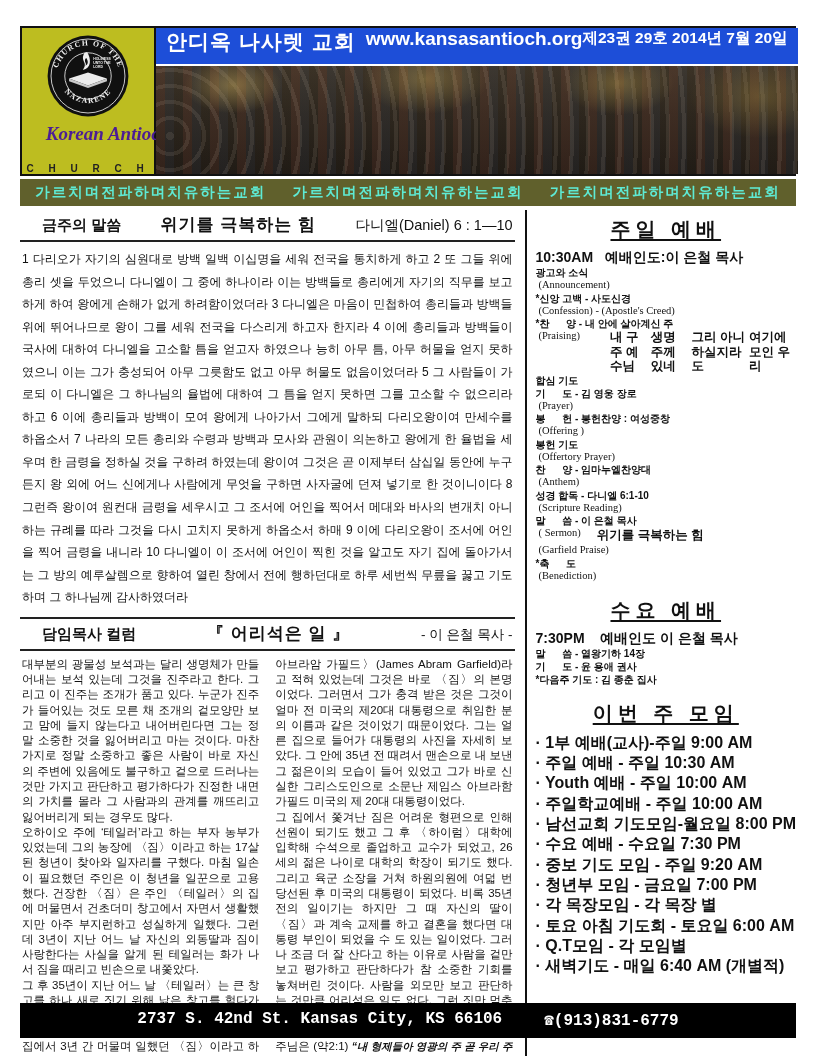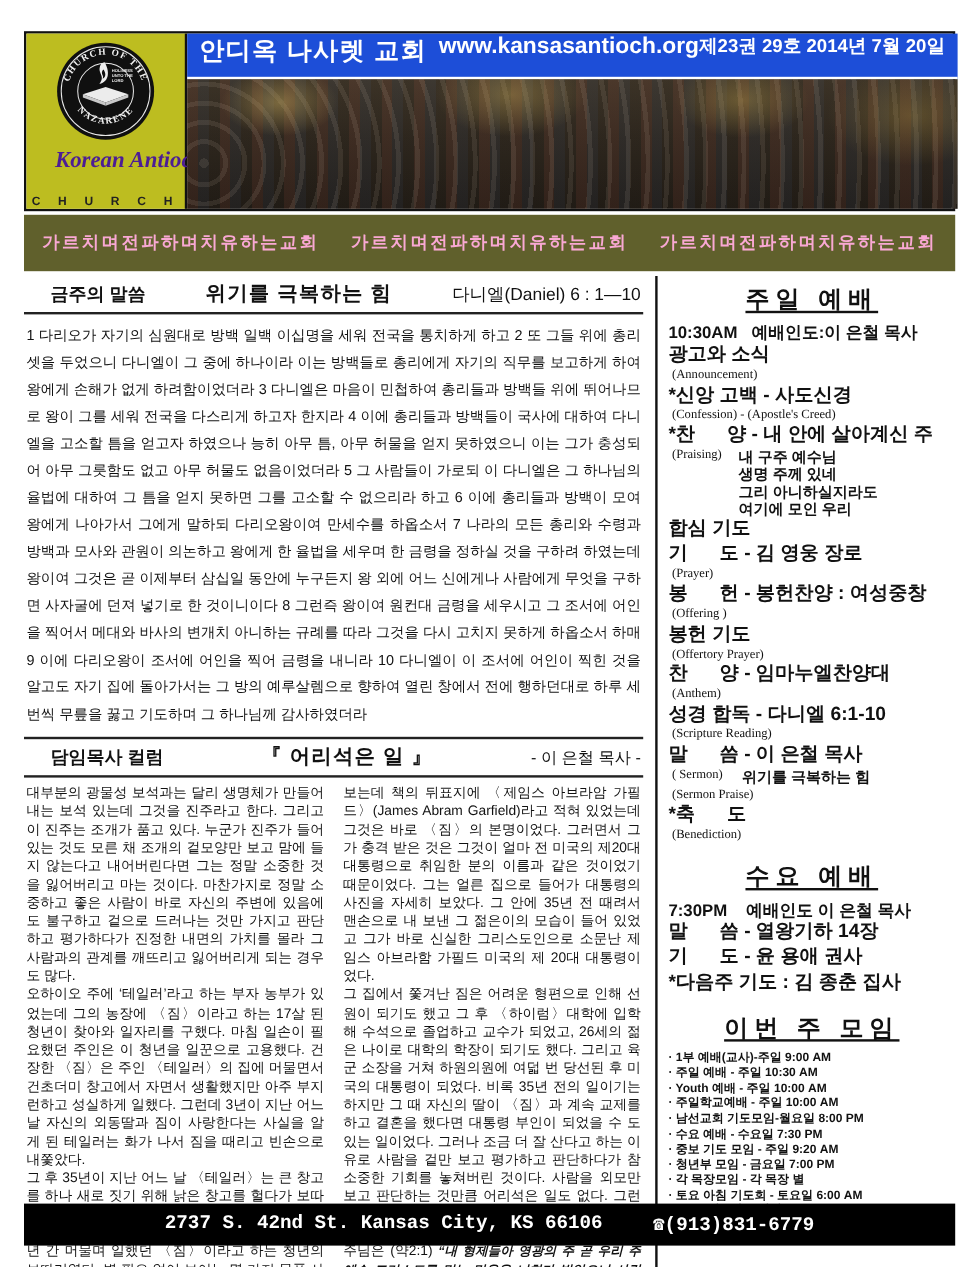--- a/index.html
+++ b/index.html
@@ -23,21 +23,21 @@
       radial-gradient(ellipse 70px 40px at 12% 18%, rgba(205,175,95,.45), transparent 70%),
       radial-gradient(ellipse 90px 50px at 42% 12%, rgba(195,165,85,.40), transparent 70%),
       radial-gradient(ellipse 80px 45px at 72% 16%, rgba(185,155,75,.40), transparent 70%),
       radial-gradient(ellipse 100px 60px at 94% 28%, rgba(170,140,65,.35), transparent 70%),
       repeating-radial-gradient(circle at 14px 70px, rgba(225,205,185,.10) 0 4px, transparent 4px 16px),
       repeating-linear-gradient(90deg, rgba(120,60,50,.18) 0 9px, rgba(40,60,90,.16) 9px 18px, rgba(20,20,20,.12) 18px 27px),
       linear-gradient(180deg, #413729 0%, #31291f 45%, #221c15 100%);
   }
 
   
-  .motto-strip { margin-top:3px; background:#60602c; color:#f9a8d4; display:flex; justify-content:space-around; padding:14px 2px; }
+  .motto-strip { margin-top:3px; background:#60602c; color:#5eead4; display:flex; justify-content:space-around; padding:4px 2px; }
   .motto-strip span { font-weight:bold; font-size:14.5px; letter-spacing:2px; white-space:nowrap; }
 
   
   .main { display:flex; margin-top:4px; min-height:782px; }
   .left-col { width:522px; padding-right:6px; }
   .right-col { flex:1; border-left:2px solid #111; margin-left:4px; padding-left:9px; }
 
   .sec-head { display:flex; justify-content:space-between; align-items:baseline; border-bottom:2px solid #222; padding:3px 2px 4px 2px; }
   .sec-label { font-weight:bold; font-size:15px; white-space:nowrap;margin-left:20px; }
   .sec-title { font-weight:bold; font-size:17px; letter-spacing:1px; white-space:nowrap; }
@@ -46,28 +46,28 @@
   .scripture { font-size:12px; line-height:1.88; text-align:justify; padding:6px 2px 8px 2px; }
   hr.divider { border:none; border-top:2px solid #222; margin:0; }
   .pastor-text { column-count:2; column-gap:16px; font-size:11.5px; line-height:1.33; text-align:justify; padding:6px 2px 4px 2px; }
   .pastor-text p { margin:0; }
   .quote { font-weight:bold; font-style:italic; font-size:10.5px; }
 
   
   .rc-title { text-align:center; font-weight:bold; font-size:20px; letter-spacing:5px; text-decoration:underline; text-underline-offset:3px; margin:6px 0 5px 0; }
   .leader-line { font-weight:bold; font-size:14px; line-height:1.3; white-space:pre-wrap; }
   .svc-line { margin:0; }
-  .svc-main { font-weight:bold; font-size:16px; line-height:1.3; white-space:pre-wrap; }
+  .svc-main { font-weight:bold; font-size:10px; line-height:1.3; white-space:pre-wrap; }
   .svc-eng { font-family:"Liberation Serif", serif; font-size:10.5px; line-height:1.2; padding-left:3px; color:#111; white-space:pre; }
   .svc-row { display:flex; align-items:flex-start; }
-  .svc-extras { display:flex; flex-direction:column; font-weight:bold; font-size:12.5px; line-height:1.15; margin-left:14px; }
+  .svc-extras { display:flex; font-weight:bold; font-size:12.5px; line-height:1.15; margin-left:30px; }
   .svc-note { font-weight:bold; font-size:12.5px; margin-left:16px; white-space:nowrap; }
   .svc-gap { height:8px; }
   .meet-list { padding-top:1px; }
-  .meet-item { font-weight:bold; font-size:10px; line-height:1.27; white-space:nowrap; }
+  .meet-item { font-weight:bold; font-size:16px; line-height:1.27; white-space:nowrap; }
   .meet-item::before { content:"· "; }
 
   
   .footer { position:absolute; left:20px; right:20px; bottom:18px; background:#000; color:#fff; display:flex; justify-content:center; gap:42px; padding:7px 0 8px 0; }
   .footer span { font-family:"Liberation Mono", monospace; font-weight:bold; font-size:16px; white-space:nowrap; }
 </style>
 </head>
 <body>
 
 <div class="page">
@@ -194,21 +194,21 @@
           <div class="svc-eng">(Scripture Reading)</div>
         </div>
         <div class="svc-line">
           <div class="svc-main">말      씀 - 이 은철 목사</div>
           <div class="svc-row">
             <span class="svc-eng">( Sermon)</span>
             <span class="svc-note">위기를 극복하는 힘</span>
           </div>
         </div>
         <div class="svc-line">
-          <div class="svc-eng">(Sermon Praise)</div>
+          <div class="svc-eng">(Garfield Praise)</div>
         </div>
         <div class="svc-line">
           <div class="svc-main">*축      도</div>
           <div class="svc-eng">(Benediction)</div>
         </div>
       </div>
 
       <div class="svc-gap"></div>
 
       <div>

